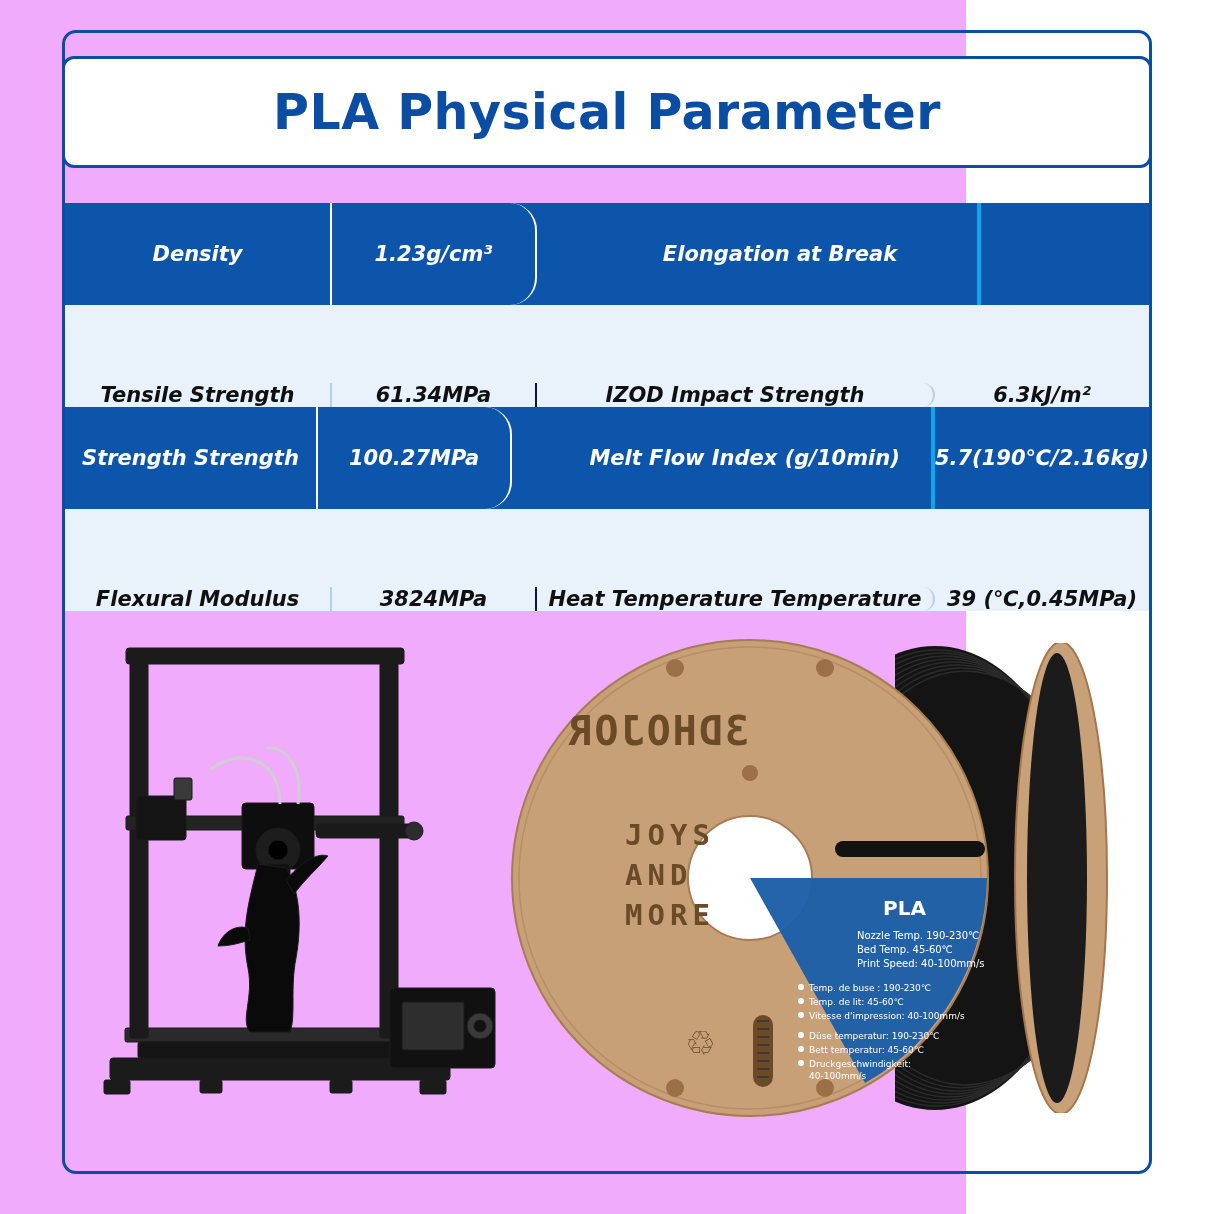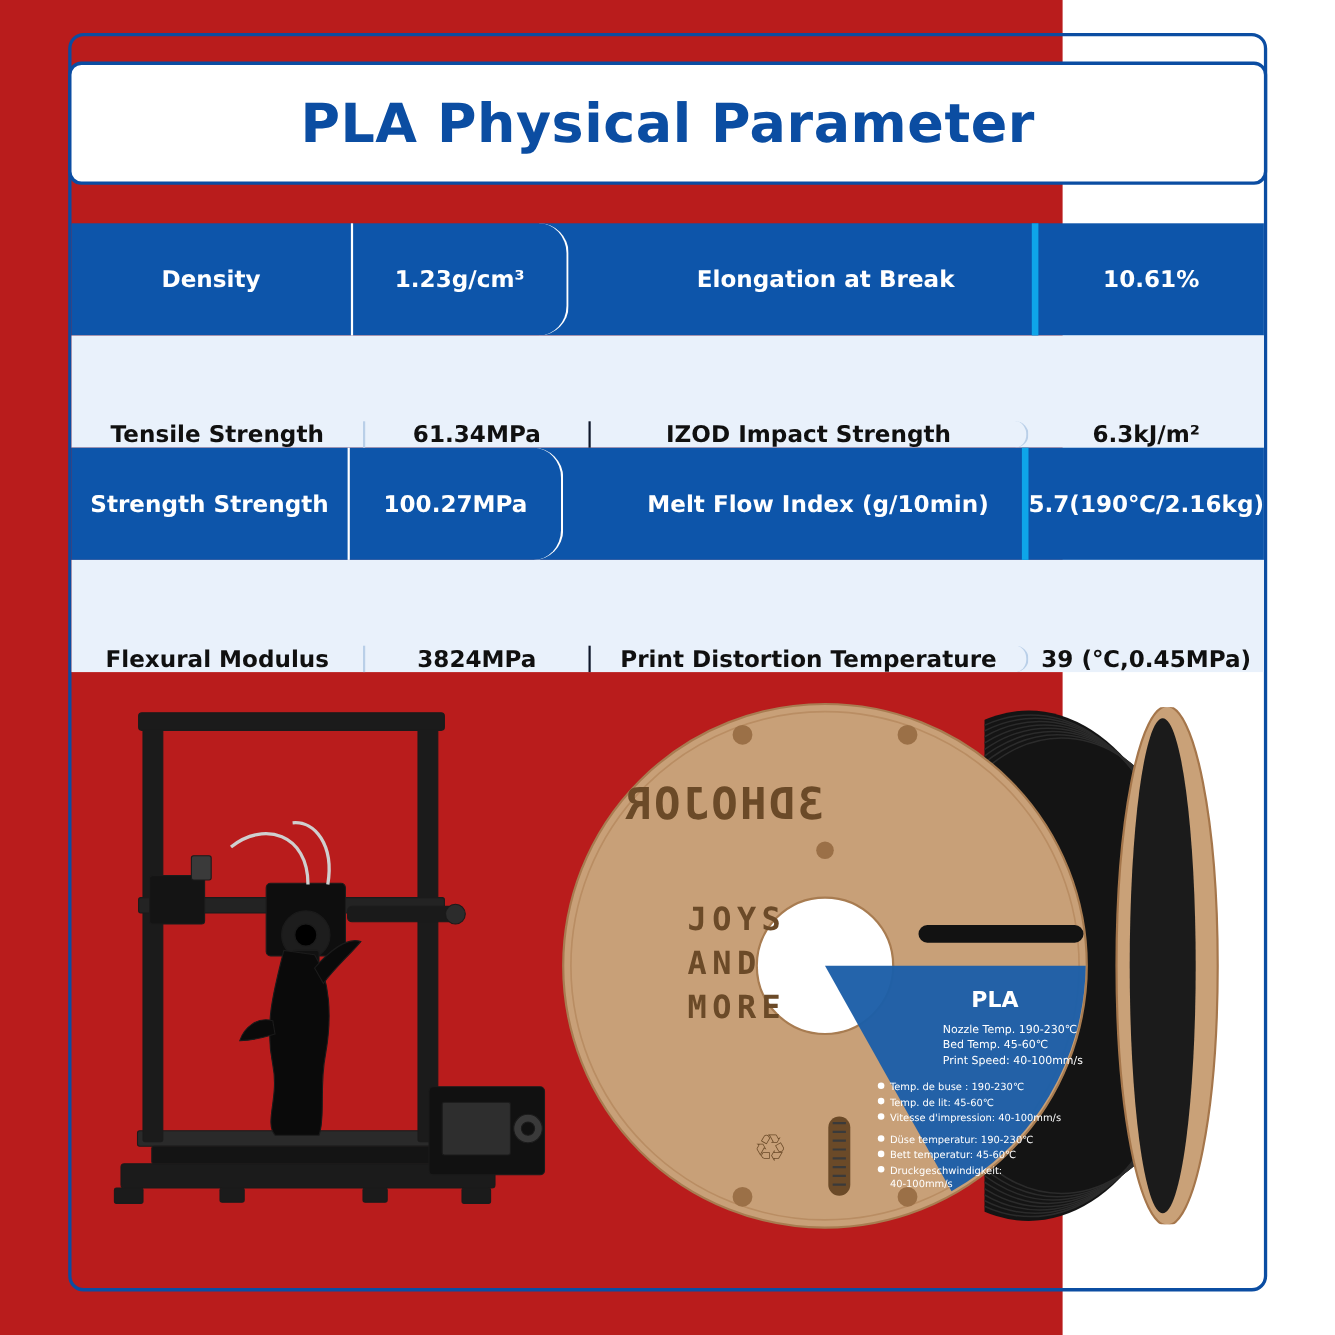--- a/index.html
+++ b/index.html
@@ -4,21 +4,21 @@
 <style>
   * { box-sizing: border-box; margin: 0; padding: 0; }
   html, body {
     width: 1214px; height: 1214px;
     background: #ffffff;
     font-family: "DejaVu Sans", sans-serif;
   }
   .page {
     position: relative;
     width: 966px; height: 1214px;
-    background: #b91c1c;
+    background: #f0abfc;
     padding: 0;
   }
   .outer-frame {
     position: absolute;
     left: 62px; top: 30px;
     width: 1090px; height: 1144px;
     border: 3px solid #0b4da2;
     border-radius: 14px;
     overflow: hidden;
   }
@@ -56,28 +56,29 @@
   .row.light { background: #e9f1fb; color: #101010; align-items: flex-end; }
   .cell {
     display: flex;
     align-items: center;
     justify-content: center;
     font-size: 21px;
     font-weight: bold;
     text-align: center;
     padding: 0 6px;
     font-family: "DejaVu Sans", sans-serif;
+    font-style: italic;
   }
   .c1 { width: 267px; }
   .c2 { width: 205px; }
   .c3 { width: 398px; }
   .c4 { width: 214px; }
   .row.dark .c1 { border-right: 2px solid #ffffff; }
   .row.dark .c2 { border-right: 2px solid #ffffff; border-radius: 27px; }
-  .row.dark .c3 { border-right: 6px solid #0ea5e9; margin-left: 46px; }
+  .row.dark .c3 { border-right: 4px solid #0ea5e9; margin-left: 46px; }
   .row.light .c1 { border-right: 2px solid #b9cfe8; }
   .row.light .c2 { border-right: 2px solid #0f172a; }
   .row.light .c3 { border-right: 2px solid #b9cfe8; border-radius: 18px; }
 
   
   .images {
     position: absolute;
     left: 65px; top: 613px;
     width: 1084px; height: 558px;
   }
@@ -103,41 +104,40 @@
   <div class="title-box">
     <div class="title-text">PLA Physical Parameter</div>
   </div>
 
   <div class="table">
 
     <div class="row dark">
       <div class="cell c1">Density</div>
       <div class="cell c2">1.23g/cm³</div>
       <div class="cell c3">Elongation at Break</div>
-      <div class="cell c4">10.61%</div>
     </div>
 
     <div class="row light">
       <div class="cell c1">Tensile Strength</div>
       <div class="cell c2">61.34MPa</div>
       <div class="cell c3">IZOD Impact Strength</div>
       <div class="cell c4">6.3kJ/m²</div>
     </div>
 
     <div class="row dark">
       <div class="cell c1">Strength Strength</div>
       <div class="cell c2">100.27MPa</div>
       <div class="cell c3">Melt Flow Index (g/10min)</div>
       <div class="cell c4">5.7(190℃/2.16kg)</div>
     </div>
 
     <div class="row light">
       <div class="cell c1">Flexural Modulus</div>
       <div class="cell c2">3824MPa</div>
-      <div class="cell c3">Print Distortion Temperature</div>
+      <div class="cell c3">Heat Temperature Temperature</div>
       <div class="cell c4">39 (℃,0.45MPa)</div>
     </div>
 
   </div>
 
   <div class="images">
 
     <div class="printer">
       <svg viewBox="0 0 420 500" width="420" height="500">
         <g fill="#1b1b1b" stroke="#1b1b1b">

